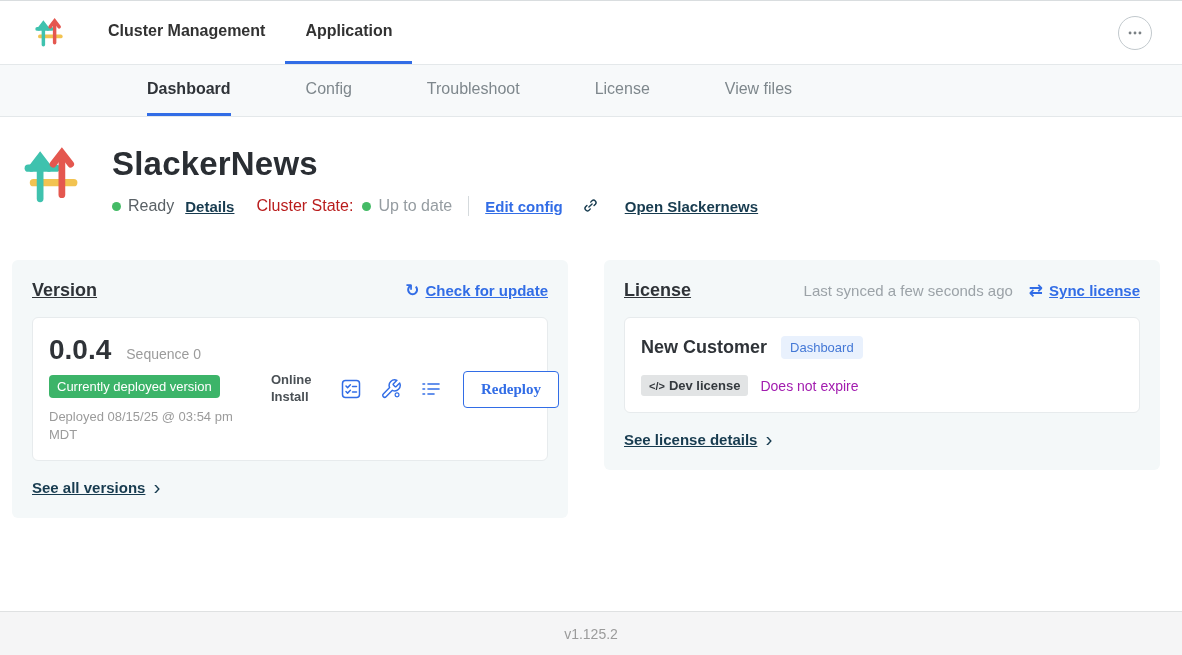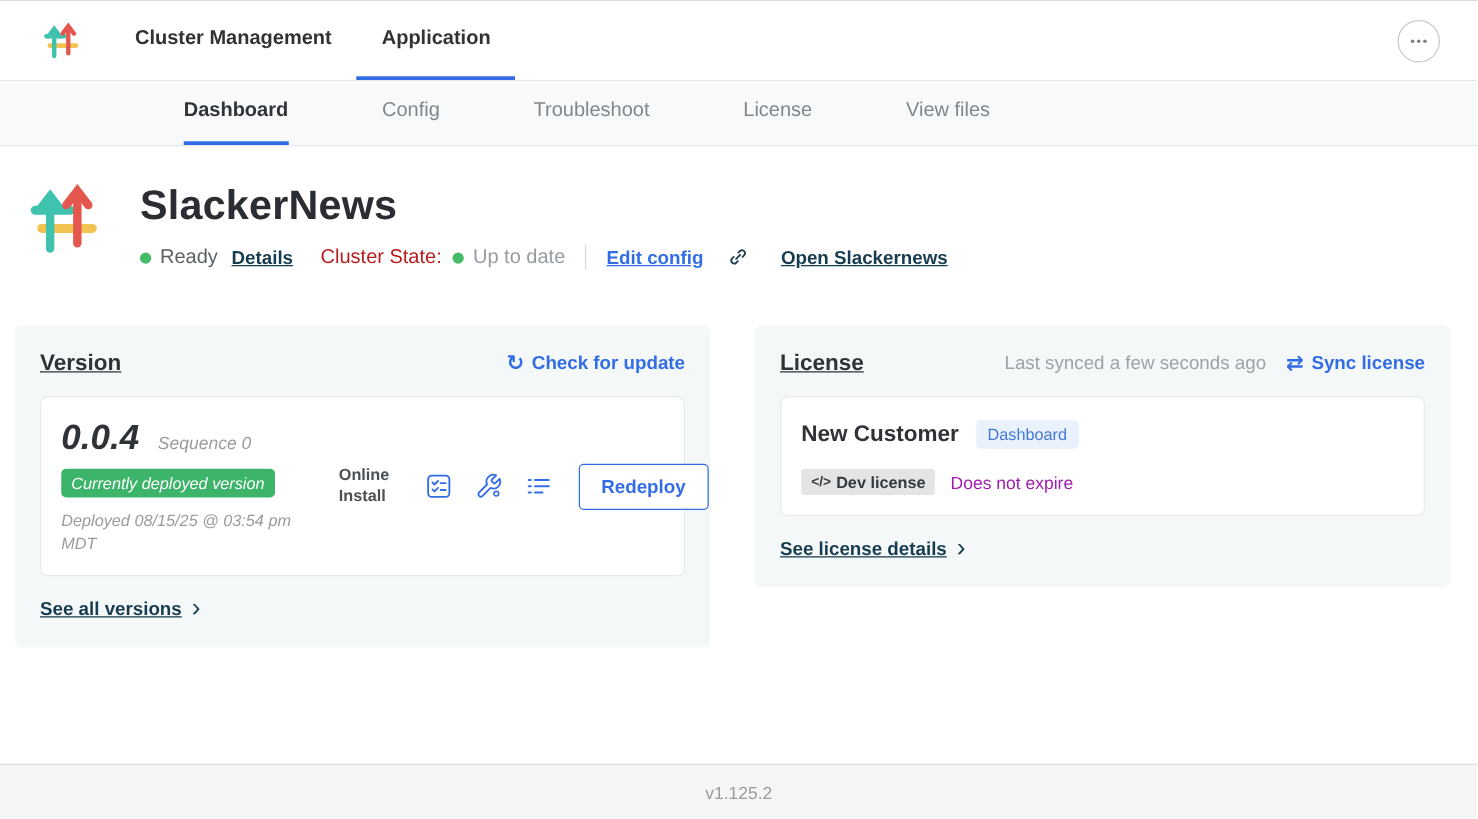--- a/index.html
+++ b/index.html
@@ -52,38 +52,38 @@
   .open-app .lbl { color: #173B4F; font-weight: 600; text-decoration: underline; font-size: 15px; margin-left: 6px; }
 
   
   .cards { display: flex; align-items: flex-start; gap: 36px; margin: 44px 12px 0; }
   .card { width: 556px; background: #F4F8F9; border-radius: 6px; padding: 20px; }
   .card-head { display: flex; align-items: center; }
   .card-title { font-size: 18px; font-weight: 700; color: #2F3338; text-decoration: underline; }
   .head-right { margin-left: auto; display: flex; align-items: center; }
   .action-link { display: flex; align-items: center; color: #326DE6; font-size: 15px; font-weight: 600; cursor: pointer; }
   .action-link .glyph { font-size: 17px; margin-right: 6px; }
-  .action-link .lbl { }
+  .action-link .lbl { text-decoration: underline; }
   .synced-text { color: #9CA3A8; font-size: 15px; margin-right: 16px; font-weight: 400; }
   .inner-card { background: #fff; border: 1px solid #E7EBED; border-radius: 6px; margin-top: 16px; padding: 16px; }
 
   .version-inner { display: flex; align-items: center; }
-  .v-left { width: 218px; flex: 0 0 auto; font-style: italic; }
+  .v-left { width: 218px; flex: 0 0 auto; }
   .v-row { display: flex; align-items: baseline; }
   .v-number { font-size: 28px; font-weight: 700; color: #2F3338; }
   .v-seq { margin-left: 15px; font-size: 14px; color: #9B9B9B; }
   .deployed-badge { display: inline-block; margin-top: 9px; background: #3CB469; color: #fff;
                     font-size: 13px; padding: 4px 8px; border-radius: 4px; }
   .deployed-at { margin-top: 10px; font-size: 13px; color: #9B9B9B; line-height: 1.4; width: 205px; }
   .v-right { display: flex; align-items: center; margin-left: 4px; }
   .install-type { width: 50px; font-size: 13px; font-weight: 700; color: #4A5055; line-height: 1.3; margin-right: 10px; }
   .v-icon { margin: 0 9px; cursor: pointer; display: flex; }
   .redeploy-btn { margin-left: 12px; background: #fff; border: 1px solid #326DE6; color: #326DE6;
                   font-weight: 700; font-size: 15px; padding: 9px 17px; border-radius: 4px;
-                  cursor: pointer; font-family: Liberation Sans, sans-serif; }
+                  cursor: pointer; font-family: Liberation Serif, serif; }
   .see-link { display: inline-flex; align-items: center; margin-top: 16px; color: #173B4F;
               font-size: 15px; font-weight: 600; cursor: pointer; }
   .see-link .lbl { text-decoration: underline; }
   .see-link .chev { margin-left: 8px; font-size: 21px; line-height: 1; font-weight: 400; position: relative; top: -1px; }
 
   .lic-row1 { display: flex; align-items: center; padding-top: 2px; }
   .customer-name { font-size: 18px; font-weight: 700; color: #2F3338; }
   .channel-badge { margin-left: 14px; background: #E9F1FD; color: #4478D6; font-size: 13px;
                    padding: 4px 9px; border-radius: 4px; }
   .lic-row2 { display: flex; align-items: center; margin-top: 16px; }

